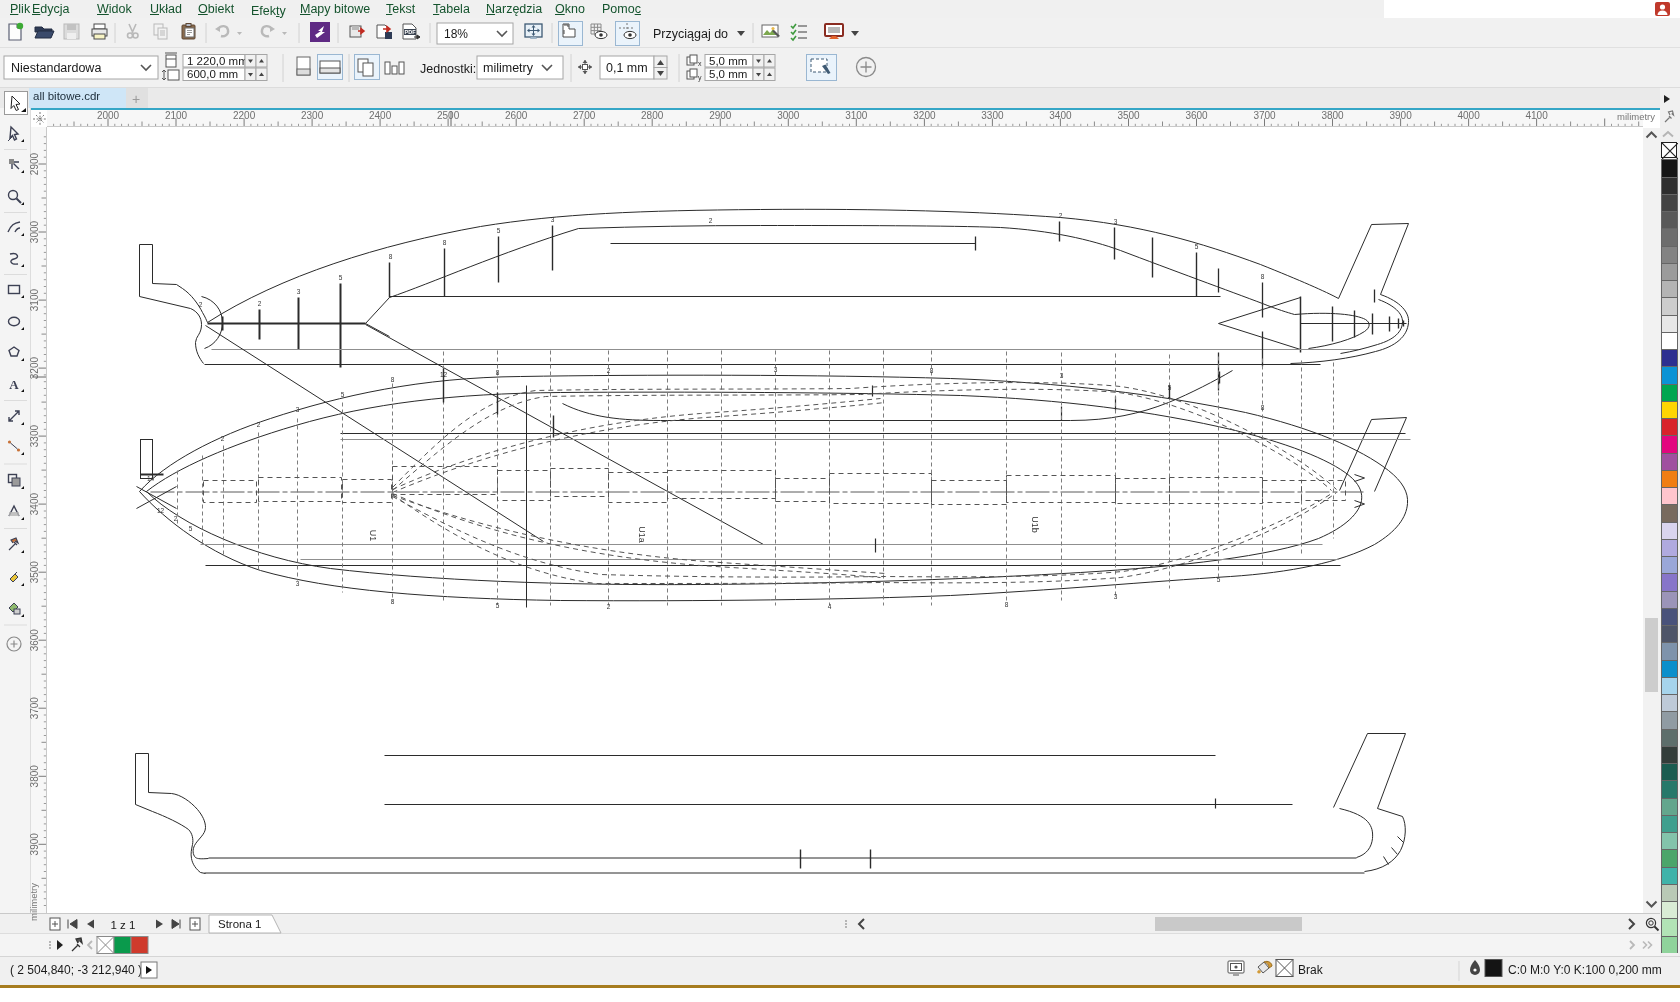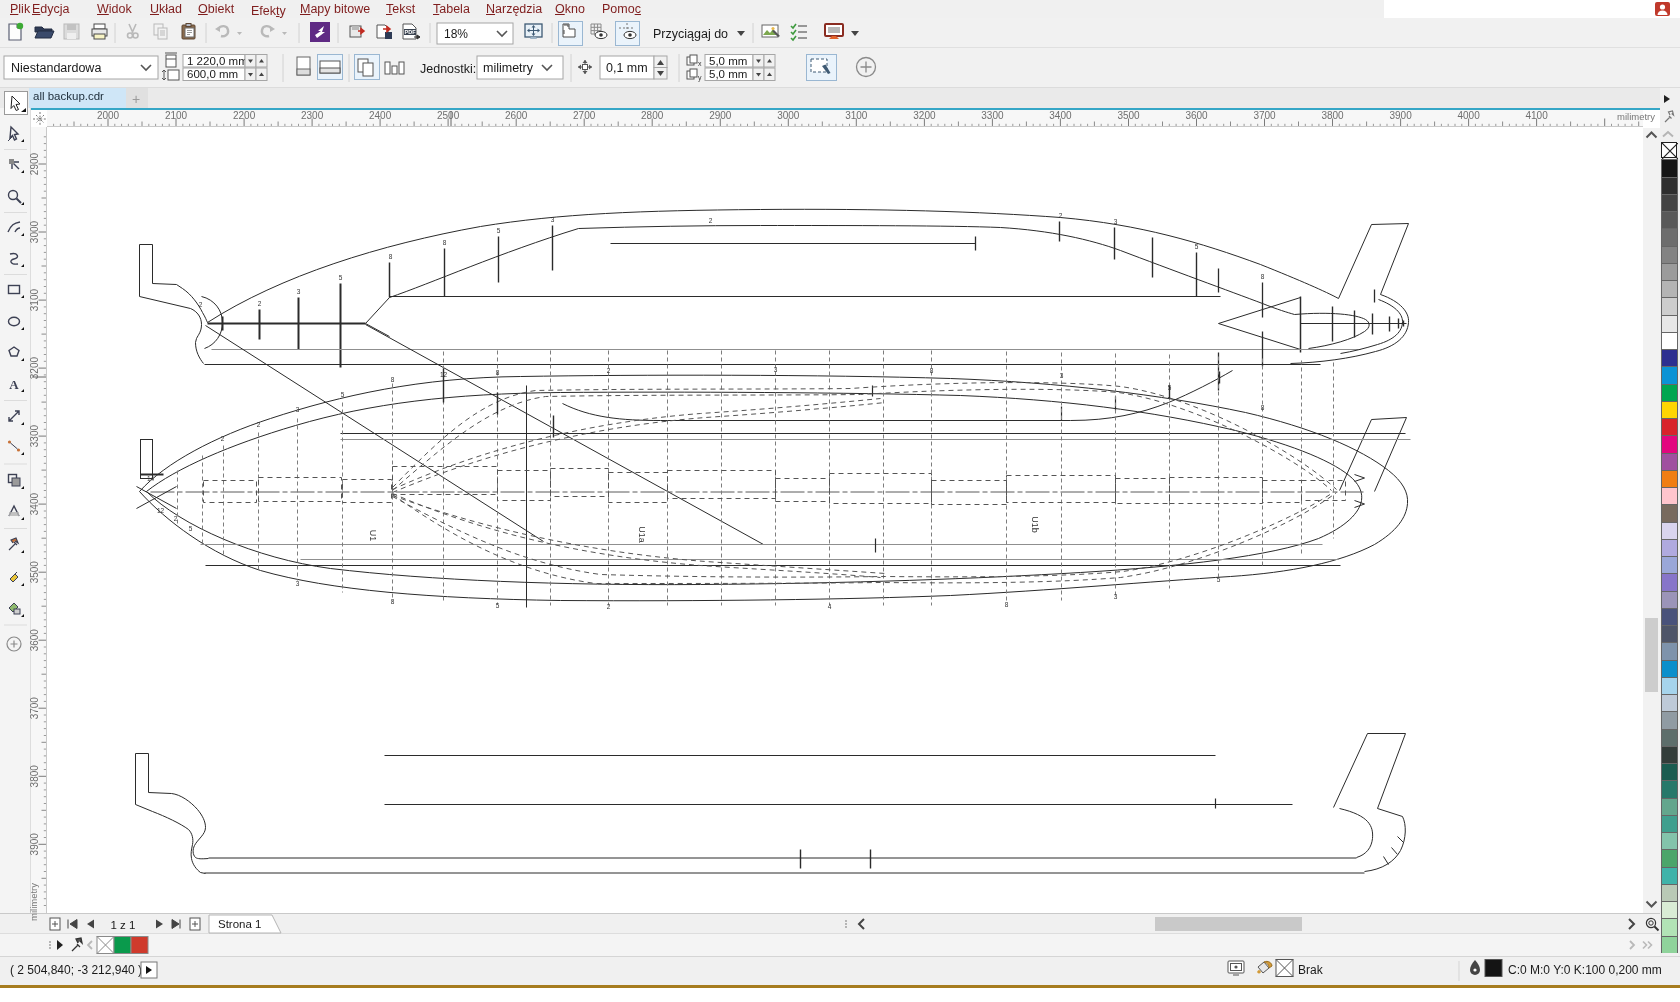--- a/index.html
+++ b/index.html
@@ -1,19 +1,19 @@
 <!DOCTYPE html>
 <html><head><meta charset="utf-8"><style>
 * {margin:0;padding:0;box-sizing:border-box}
 body {width:1680px;height:1002px;position:relative;font-family:"Liberation Sans",sans-serif;background:#fff;overflow:hidden}
 .abs {position:absolute}
 </style></head>
 <body>
 
-<div class="abs" style="left:0;top:0;width:1384px;height:18px;background:#f0f0f0;font-size:12.5px;color:#7f1d1d">
+<div class="abs" style="left:0;top:0;width:1384px;height:18px;background:#f0f0f0;font-size:12.5px;color:#14532d">
     <span style="position:absolute;left:10px;top:2px"><u>P</u>lik</span>
     <span style="position:absolute;left:32px;top:2px"><u>E</u>dycja</span>
     <span style="position:absolute;left:97px;top:2px"><u>W</u>idok</span>
     <span style="position:absolute;left:150px;top:2px"><u>U</u>kład</span>
     <span style="position:absolute;left:198px;top:2px"><u>O</u>biekt</span>
     <span style="position:absolute;left:251px;top:4px">Efek<u>t</u>y</span>
     <span style="position:absolute;left:300px;top:2px"><u>M</u>apy bitowe</span>
     <span style="position:absolute;left:386px;top:2px"><u>T</u>ekst</span>
     <span style="position:absolute;left:433px;top:2px"><u>T</u>abela</span>
     <span style="position:absolute;left:486px;top:2px"><u>N</u>arzędzia</span>
@@ -21,21 +21,21 @@
     <span style="position:absolute;left:602px;top:2px">Pomo<u>c</u></span>
   </div>
 <div class="abs" style="left:1655px;top:2px;width:15px;height:14px;background:#c0392b;border-radius:2px"><svg width="15" height="14">
       <circle cx="7.5" cy="5" r="2.6" fill="#fff"></circle>
       <path d="M2.5,13 a5,4.5 0 0 1 10,0 Z" fill="#fff"></path>
     </svg></div>
 <div class="abs" style="left:0;top:18px;width:1680px;height:30px;background:#f1f1f1;border-bottom:1px solid #e0e0e0"></div>
 <div class="abs" style="left:0;top:48px;width:1680px;height:40px;background:#f1f1f1;border-bottom:1px solid #dcdcdc"></div>
 <div class="abs" style="left:0;top:88px;width:1680px;height:20px;background:#eaeaea"></div>
 <div class="abs" style="left:29px;top:88px;width:97px;height:20px;background:#cfe6f7"></div>
-<div class="abs" style="left:33px;top:90px;font-size:11.5px;color:#20303d">all backup.cdr</div>
+<div class="abs" style="left:33px;top:90px;font-size:11.5px;color:#20303d">all bitowe.cdr</div>
 <div class="abs" style="left:126px;top:88px;width:22px;height:20px;background:#e0e0e0"></div>
 <div class="abs" style="left:132px;top:91px;font-size:14px;color:#9a9a9a">+</div>
 <div class="abs" style="left:29px;top:108px;width:1651px;height:2px;background:#35a6c6"></div>
 
 <div class="abs" style="left:47px;top:110px;width:1596px;height:17px;background:#f7f7f7;border-bottom:1px solid #c9c9c9"></div>
 <div class="abs" style="left:31px;top:127px;width:16px;height:786px;background:#f7f7f7;border-right:1px solid #c9c9c9"></div>
 <div class="abs" style="left:0;top:108px;width:31px;height:805px;background:#f4f4f4;border-right:1px solid #ddd"></div>
 
 <div class="abs" style="left:48px;top:128px;width:1595px;height:785px;background:#fff"></div>
 

